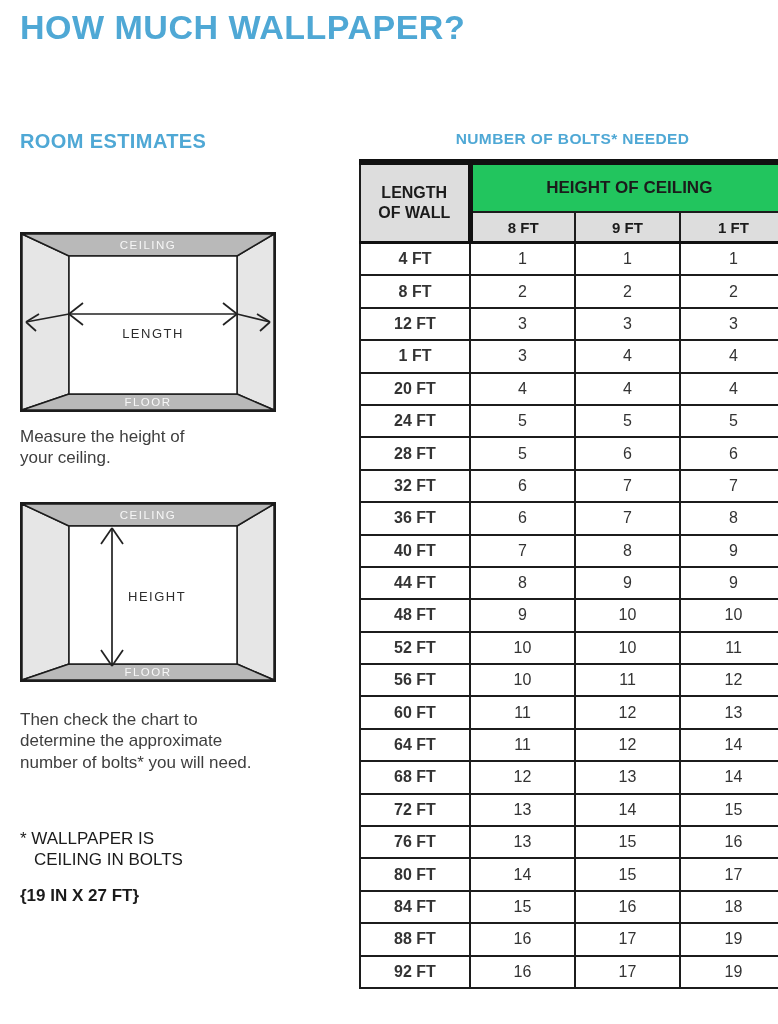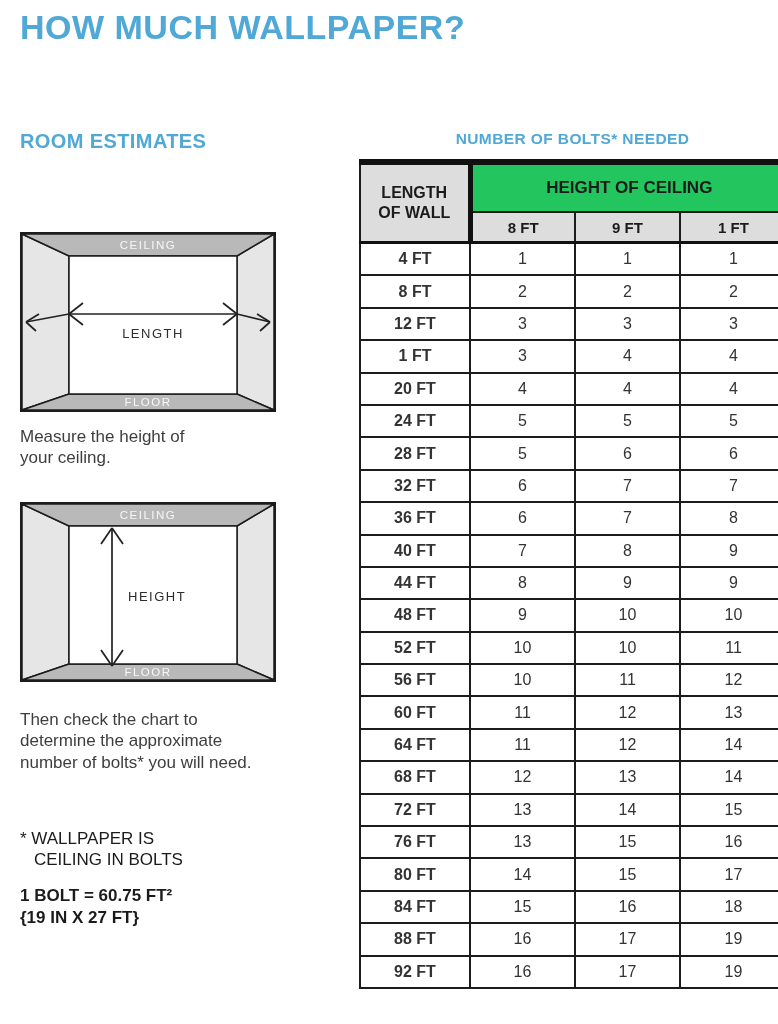--- a/index.html
+++ b/index.html
@@ -119,21 +119,20 @@
     <div class="para para3">Then check the chart to
 determine the approximate
 number of bolts* you will need.</div>
 
     <div class="footnote">
       <div>* WALLPAPER IS</div>
       <div class="indent">CEILING IN BOLTS</div>
     </div>
 
     <div class="bolt-info">
-      <div>1 BOLT = 60.75 FT²</div>
       <div>{19 IN X 27 FT}</div>
     </div>
   </div>
 
   <div class="right-col">
     <div class="section-heading table-heading">NUMBER OF BOLTS* NEEDED</div>
 
     <table class="bolts">
       <colgroup>
           <col class="c1">

